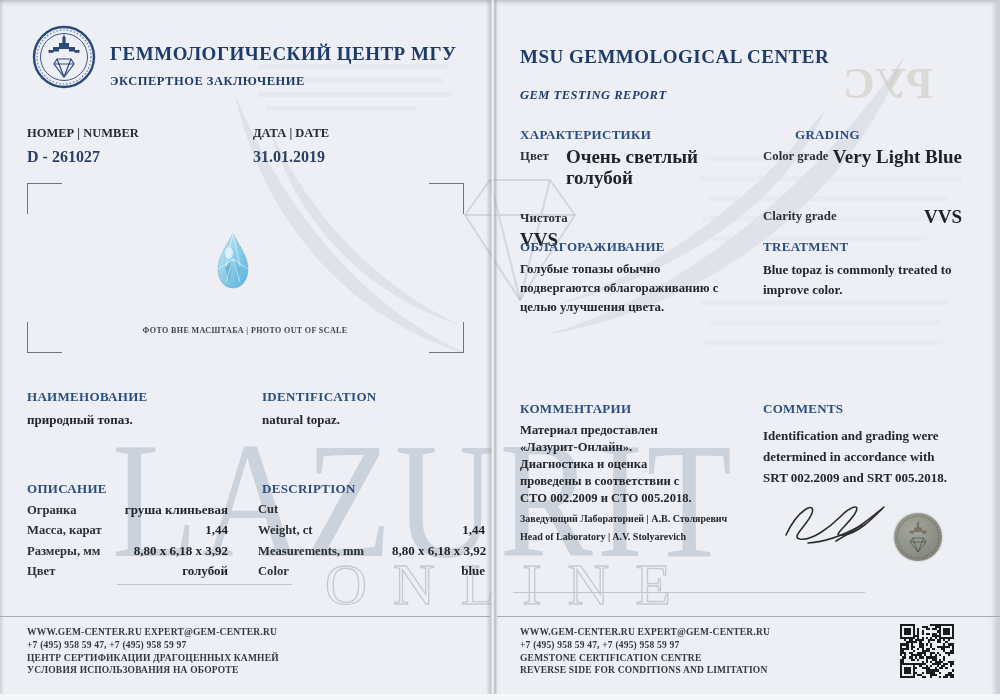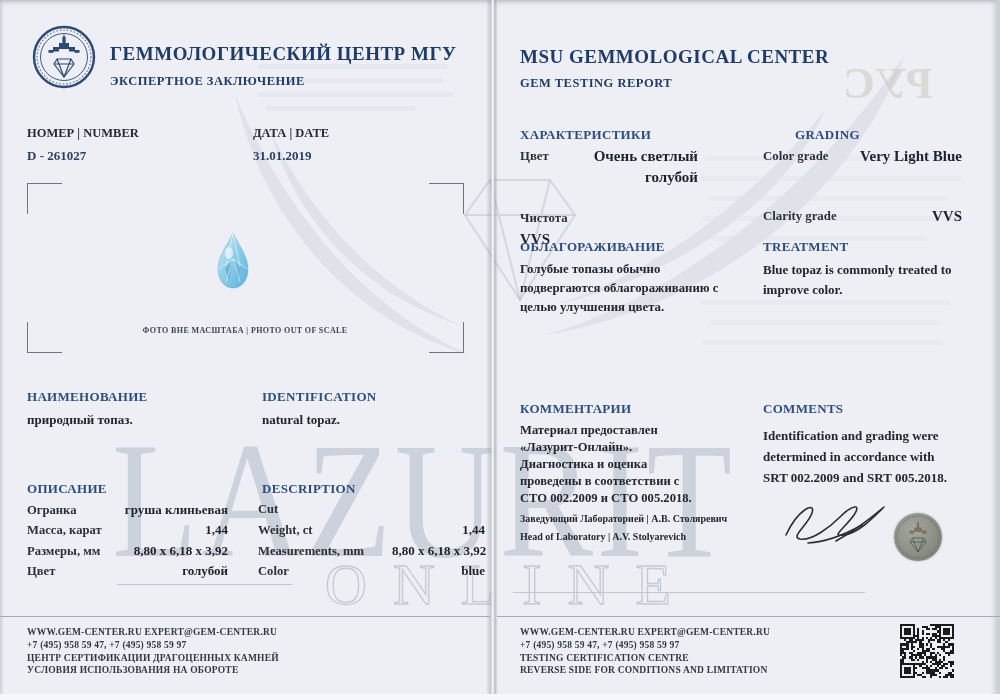--- a/index.html
+++ b/index.html
@@ -21,29 +21,29 @@
     background:linear-gradient(90deg,rgba(170,174,182,0) 0%,rgba(148,152,160,.45) 32%,#f8f9fb 50%,rgba(138,142,150,.55) 64%,rgba(200,203,210,.15) 82%,rgba(200,203,210,0) 100%);}
   .edge-right{left:992px;top:0;width:8px;height:700px;background:linear-gradient(90deg,rgba(200,204,210,0),#cdd0d6);}
   .edge-bottom{left:0;top:694px;width:1000px;height:6px;background:#f6f7fa;}
   .rule{position:absolute;height:1px;background:#a6abb3;}
   .rule-light{position:absolute;height:1px;background:#c0c6cf;}
   
   .org-title{font-size:19px;font-weight:600;letter-spacing:.5px;color:#1e3c69;white-space:nowrap;}
   .org-sub{font-size:12.5px;font-weight:700;letter-spacing:.5px;color:#1e3c69;white-space:nowrap;}
   .sec{font-size:13px;font-weight:700;letter-spacing:.3px;color:#2a4e80;white-space:nowrap;}
   .lblhead{font-size:12.5px;font-weight:700;color:#242b36;white-space:nowrap;}
-  .valhead{font-size:13px;font-weight:600;color:#2d3f62;white-space:nowrap;}
+  .valhead{font-size:16px;font-weight:600;color:#2d3f62;white-space:nowrap;}
   .body-val{font-size:13px;font-weight:600;color:#23262c;white-space:nowrap;}
   .caption{font-size:8px;font-weight:700;letter-spacing:.4px;color:#3f444c;text-align:center;}
   .trow{display:flex;align-items:baseline;height:20.4px;gap:28px;}
   .trow .lbl{font-size:12.6px;font-weight:600;color:#2c3037;white-space:nowrap;}
   .trow .val{flex:1;text-align:right;font-size:13px;font-weight:700;color:#1f2228;white-space:nowrap;}
   .crow{display:flex;justify-content:space-between;align-items:flex-start;line-height:21px;}
   .crow .lbl{font-size:12.8px;font-weight:600;color:#2c3037;white-space:nowrap;}
-  .crow .val{text-align:right;font-size:15px;font-weight:700;color:#1f2228;}
+  .crow .val{text-align:left;font-size:19px;font-weight:700;color:#1f2228;}
   .pre{white-space:pre-line;}
   .para-ru{font-size:12.8px;font-weight:600;line-height:19px;color:#23262c;}
   .para-en{font-size:13px;font-weight:600;line-height:19.5px;color:#23262c;}
   .comm-ru{font-size:12.6px;font-weight:600;line-height:17px;color:#23262c;}
   .comm-en{font-size:13px;font-weight:600;line-height:21px;color:#23262c;}
   .signatory{font-size:10px;font-weight:600;line-height:17.5px;color:#23262c;white-space:nowrap;}
   .footer{font-size:9.5px;font-weight:700;line-height:12.8px;letter-spacing:.2px;color:#34383f;white-space:nowrap;}
   
   .mark{position:absolute;width:34px;height:30px;}
   .mark.tl{border-left:1px solid #70757d;border-top:1px solid #70757d;}
@@ -198,21 +198,21 @@
       <div>WWW.GEM-CENTER.RU EXPERT@GEM-CENTER.RU</div>
       <div>+7 (495) 958 59 47, +7 (495) 958 59 97</div>
       <div>ЦЕНТР СЕРТИФИКАЦИИ ДРАГОЦЕННЫХ КАМНЕЙ</div>
       <div>УСЛОВИЯ ИСПОЛЬЗОВАНИЯ НА ОБОРОТЕ</div>
     </div>
   </div>
 
   <div>
 
     <div class="abs org-title" style="left:520px;top:46px;">MSU GEMMOLOGICAL CENTER</div>
-    <div class="abs org-sub" style="left:520px;top:76px;">GEM TESTING REPORT</div>
+    <div class="abs org-sub" style="left:520px;top:88px;font-style:italic;">GEM TESTING REPORT</div>
 
     <div class="abs sec" style="left:520px;top:127px;">ХАРАКТЕРИСТИКИ</div>
     <div class="abs sec" style="left:763px;top:127px;margin-left:32px;">GRADING</div>
 
     <div class="abs crow" style="left:520px;top:146px;width:178px;">
       <span class="lbl">Цвет</span>
       <span class="val pre">Очень светлый
 голубой</span>
     </div>
     <div class="abs crow" style="left:520px;top:208px;width:178px;flex-direction:column;">
@@ -276,21 +276,21 @@
         </g>
       </svg>
     </div>
 
     <div class="rule-light" style="left:513px;top:592px;width:352px;"></div>
     <div class="rule" style="left:497px;top:616px;width:503px;"></div>
 
     <div class="abs footer" style="left:520px;top:626px;">
       <div>WWW.GEM-CENTER.RU EXPERT@GEM-CENTER.RU</div>
       <div>+7 (495) 958 59 47, +7 (495) 958 59 97</div>
-      <div>TESTING CERTIFICATION CENTRE</div>
+      <div>GEMSTONE CERTIFICATION CENTRE</div>
       <div>REVERSE SIDE FOR CONDITIONS AND LIMITATION</div>
     </div>
 
     <div class="abs" style="left:900px;top:624px;width:54px;height:54px;">
       <svg width="54" height="54" viewBox="0 0 25 25" shape-rendering="crispEdges">
           <g fill="#1a1b1d">
             <path fill-rule="evenodd" d="M0,0h7v7h-7z M1,1v5h5v-5z"></path>
             <rect x="2" y="2" width="3" height="3"></rect>
             <path fill-rule="evenodd" d="M18,0h7v7h-7z M19,1v5h5v-5z"></path>
             <rect x="20" y="2" width="3" height="3"></rect>

